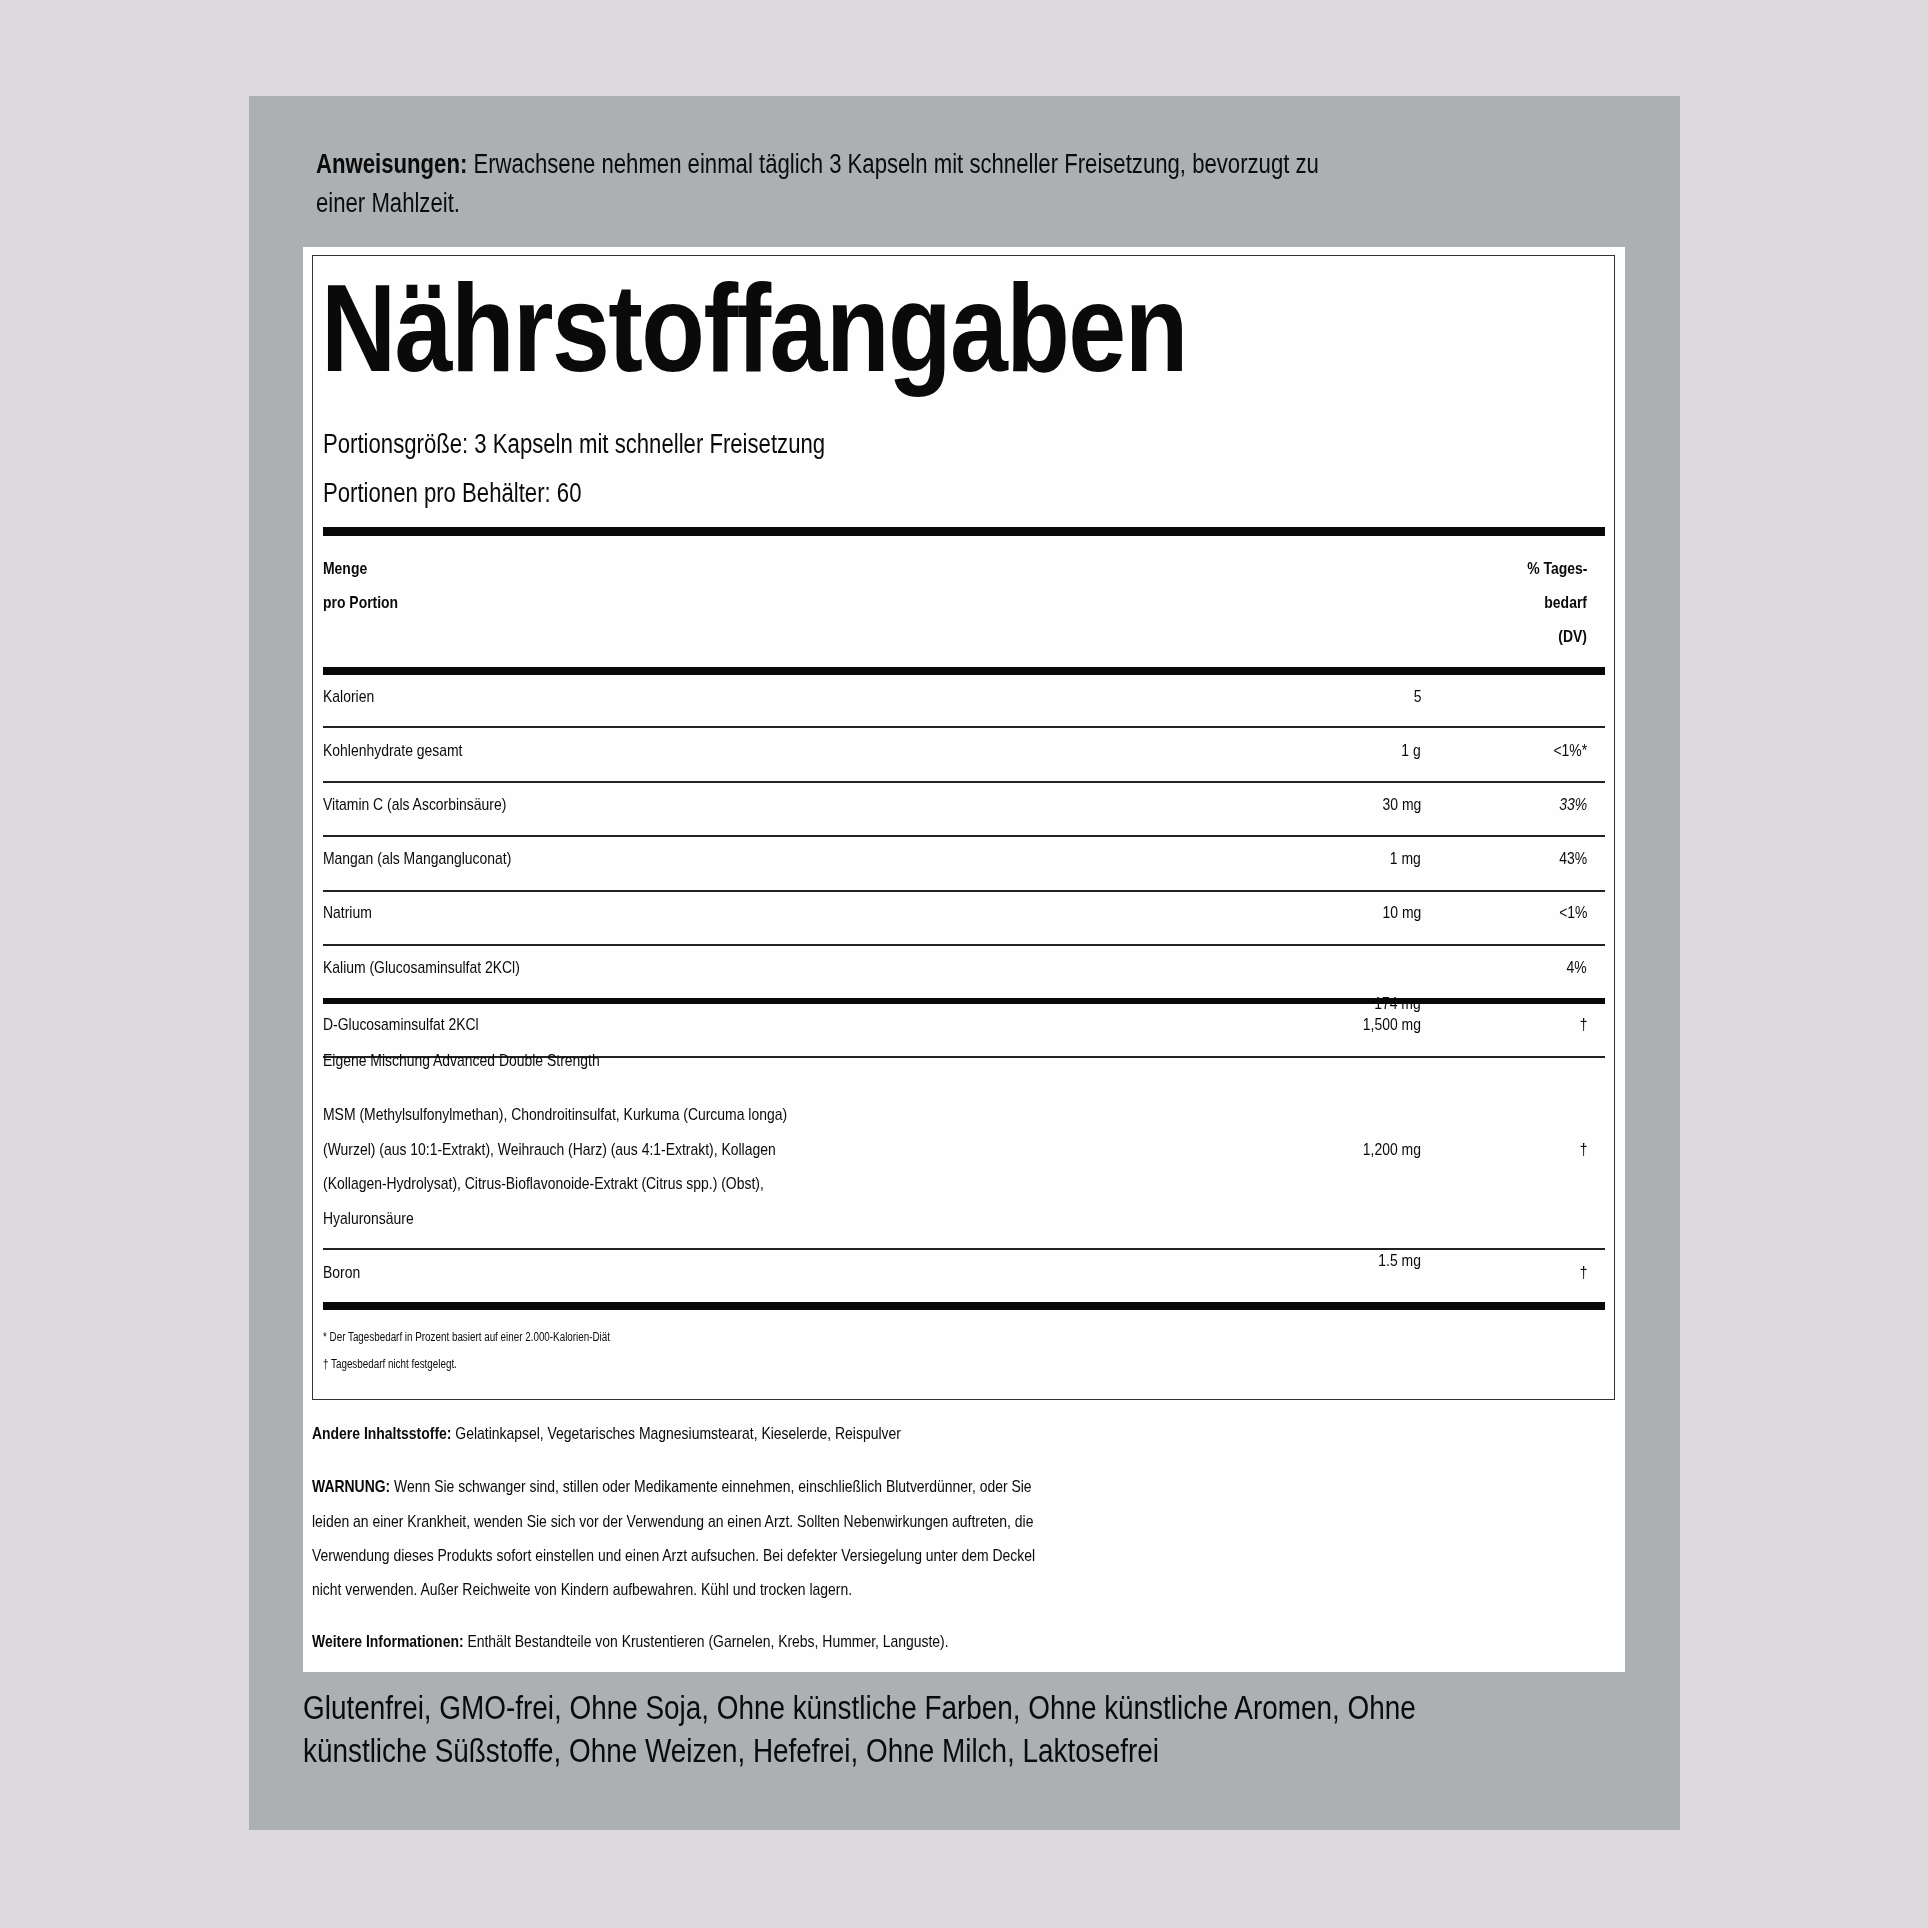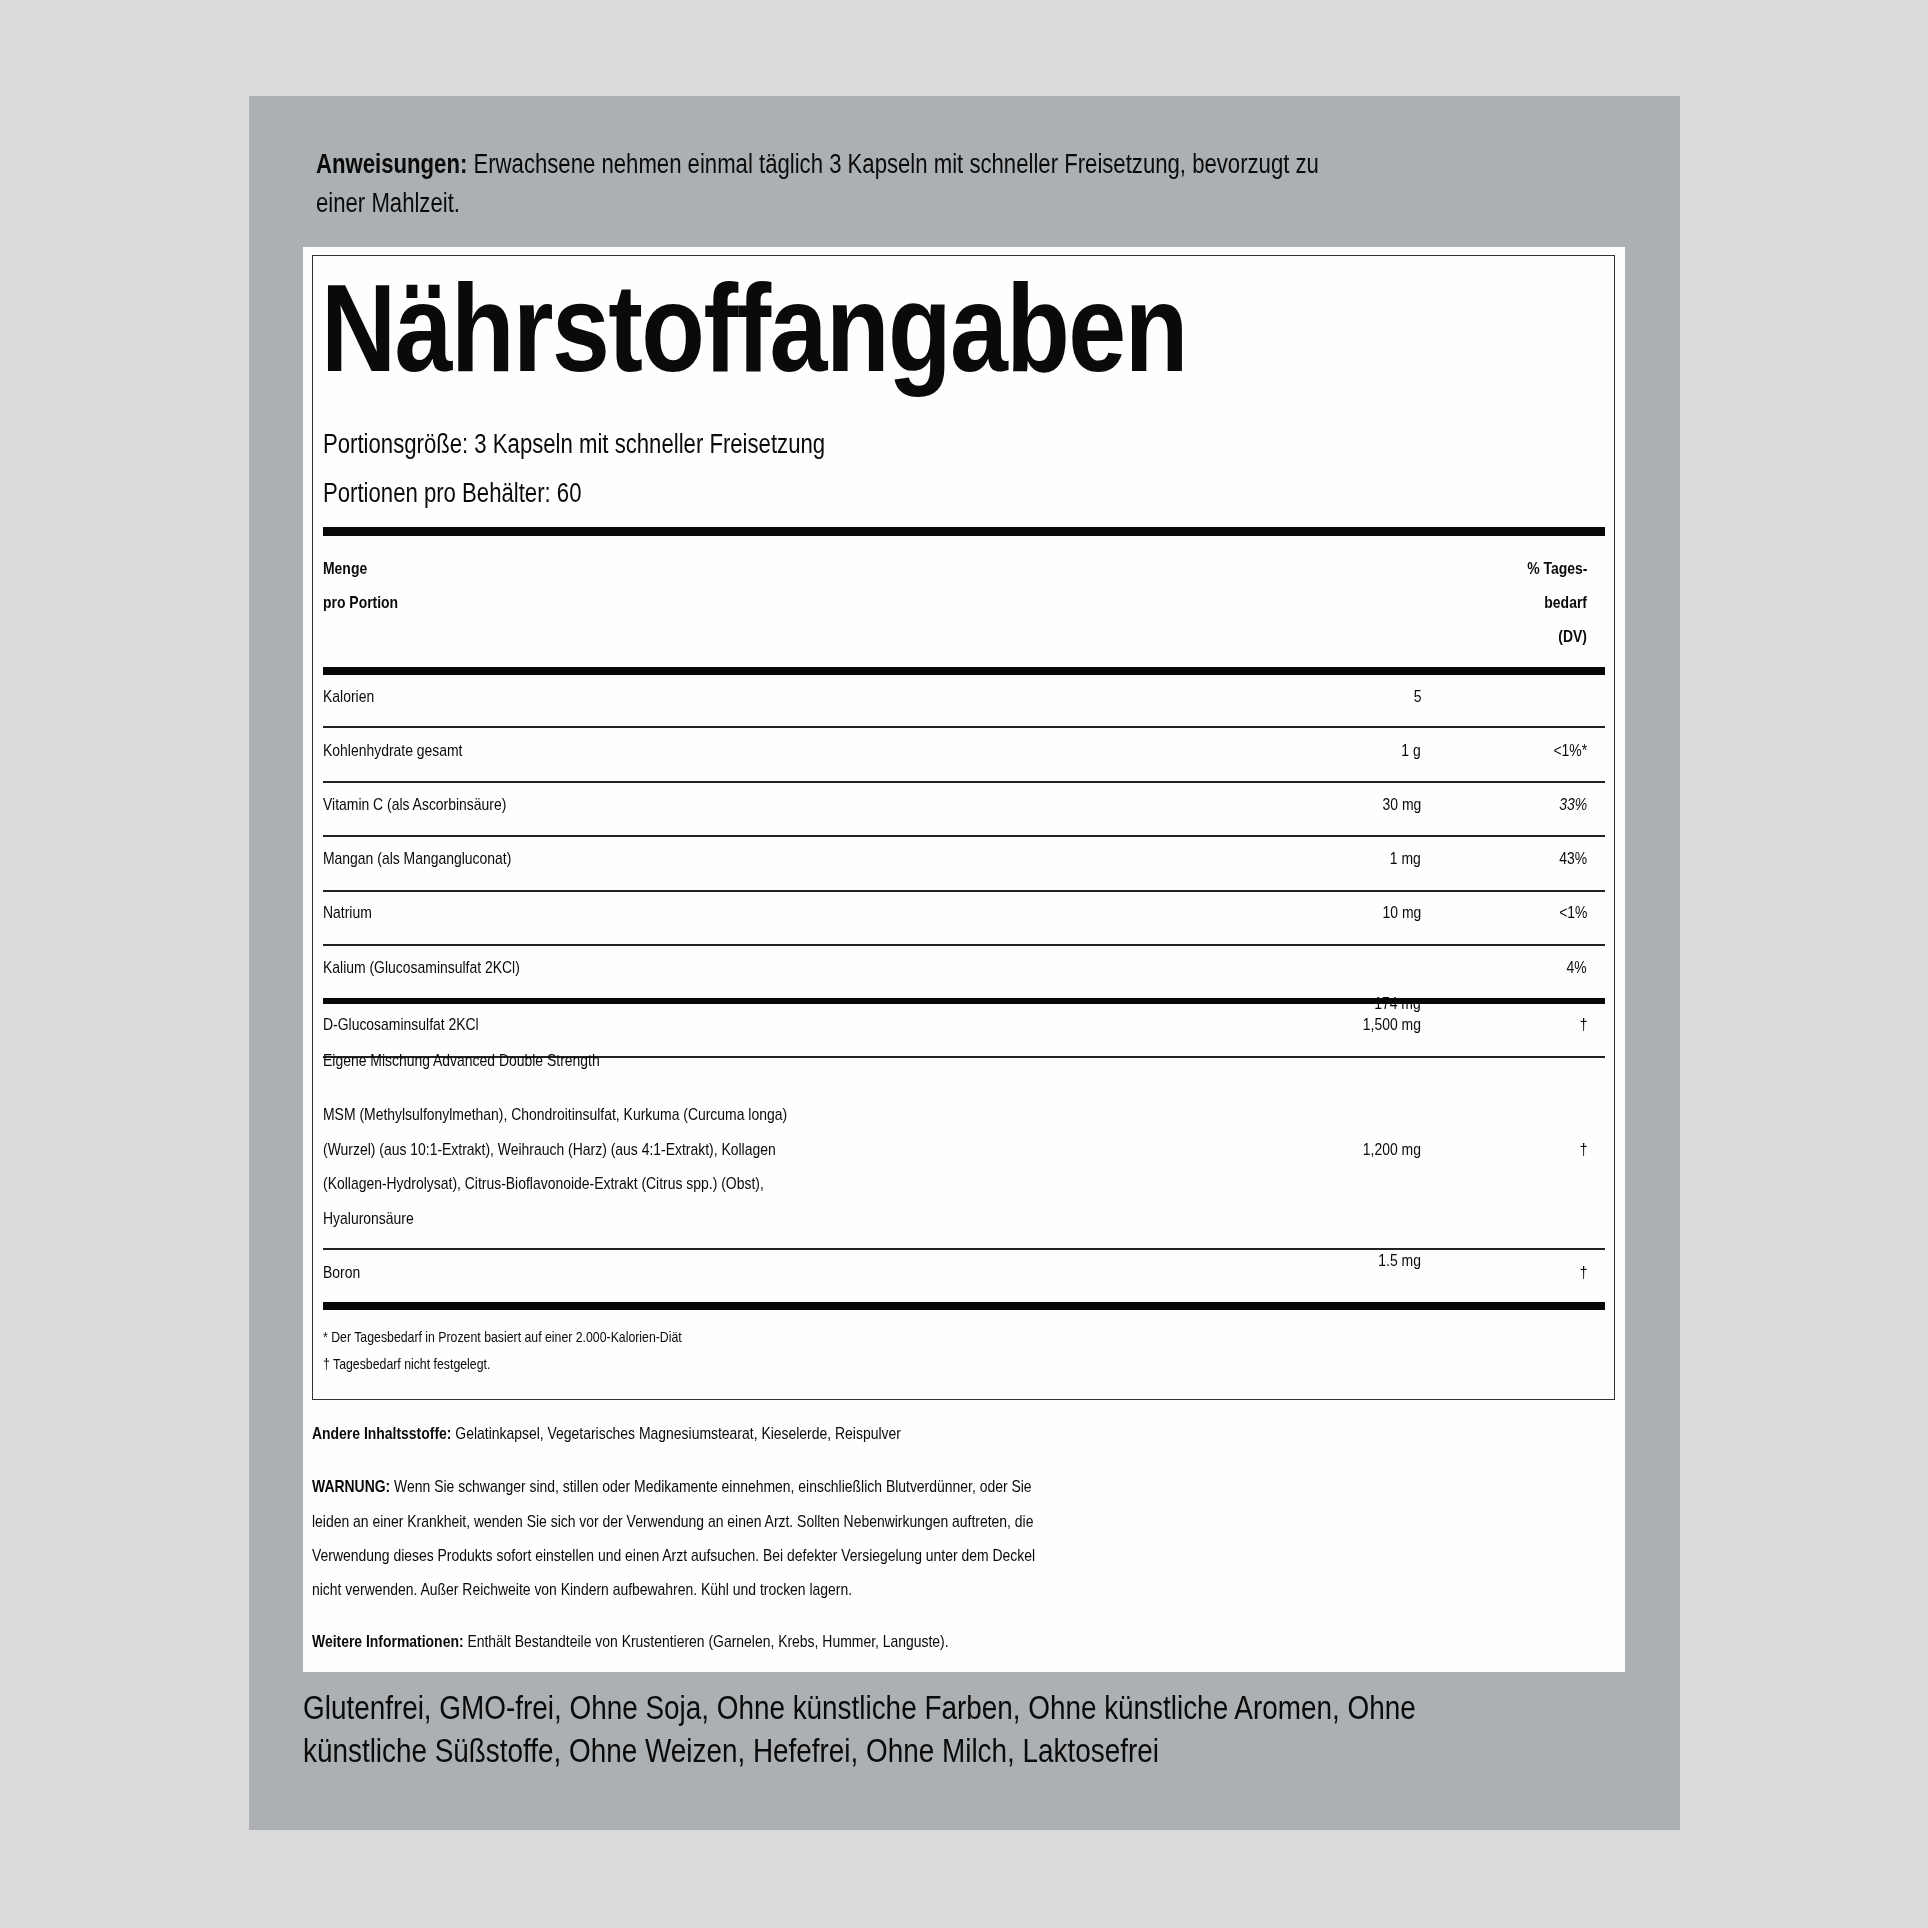--- a/index.html
+++ b/index.html
@@ -9,21 +9,21 @@
   }
   .panel { position:absolute; left:249px; top:96px; width:1431px; height:1734px; background:#adb0b3; }
   .white { position:absolute; left:303px; top:247px; width:1322px; height:1425px; background:#fdfefd; }
   .facts { position:absolute; left:312px; top:255px; width:1301px; height:1143px; border:1.9px solid #333; background:#fdfefd; }
   .abs { position:absolute; white-space:nowrap; }
   .c { display:inline-block; transform:scaleX(0.82); transform-origin:left center; }
   .cr { display:inline-block; transform:scaleX(0.82); transform-origin:right center; }
   .b { font-weight:bold; }
   .t29 { font-size:27px; line-height:34px; }
   .t27 { font-size:17px; line-height:34px; }
-  .t20 { font-size:15px; line-height:26px; }
+  .t20 { font-size:12px; line-height:26px; }
   .t36 { font-size:34px; line-height:43px; }
   .title { font-size:124px; font-weight:bold; line-height:132px; letter-spacing:-1.9px; }
   .bar { position:absolute; left:323px; width:1282px; background:#080808; }
   .thin { height:1.9px; background:#222; }
   .right-amt { position:absolute; right:507px; text-align:right; }
   .right-dv { position:absolute; right:341px; text-align:right; }
 </style>
 </head>
 <body>
 

